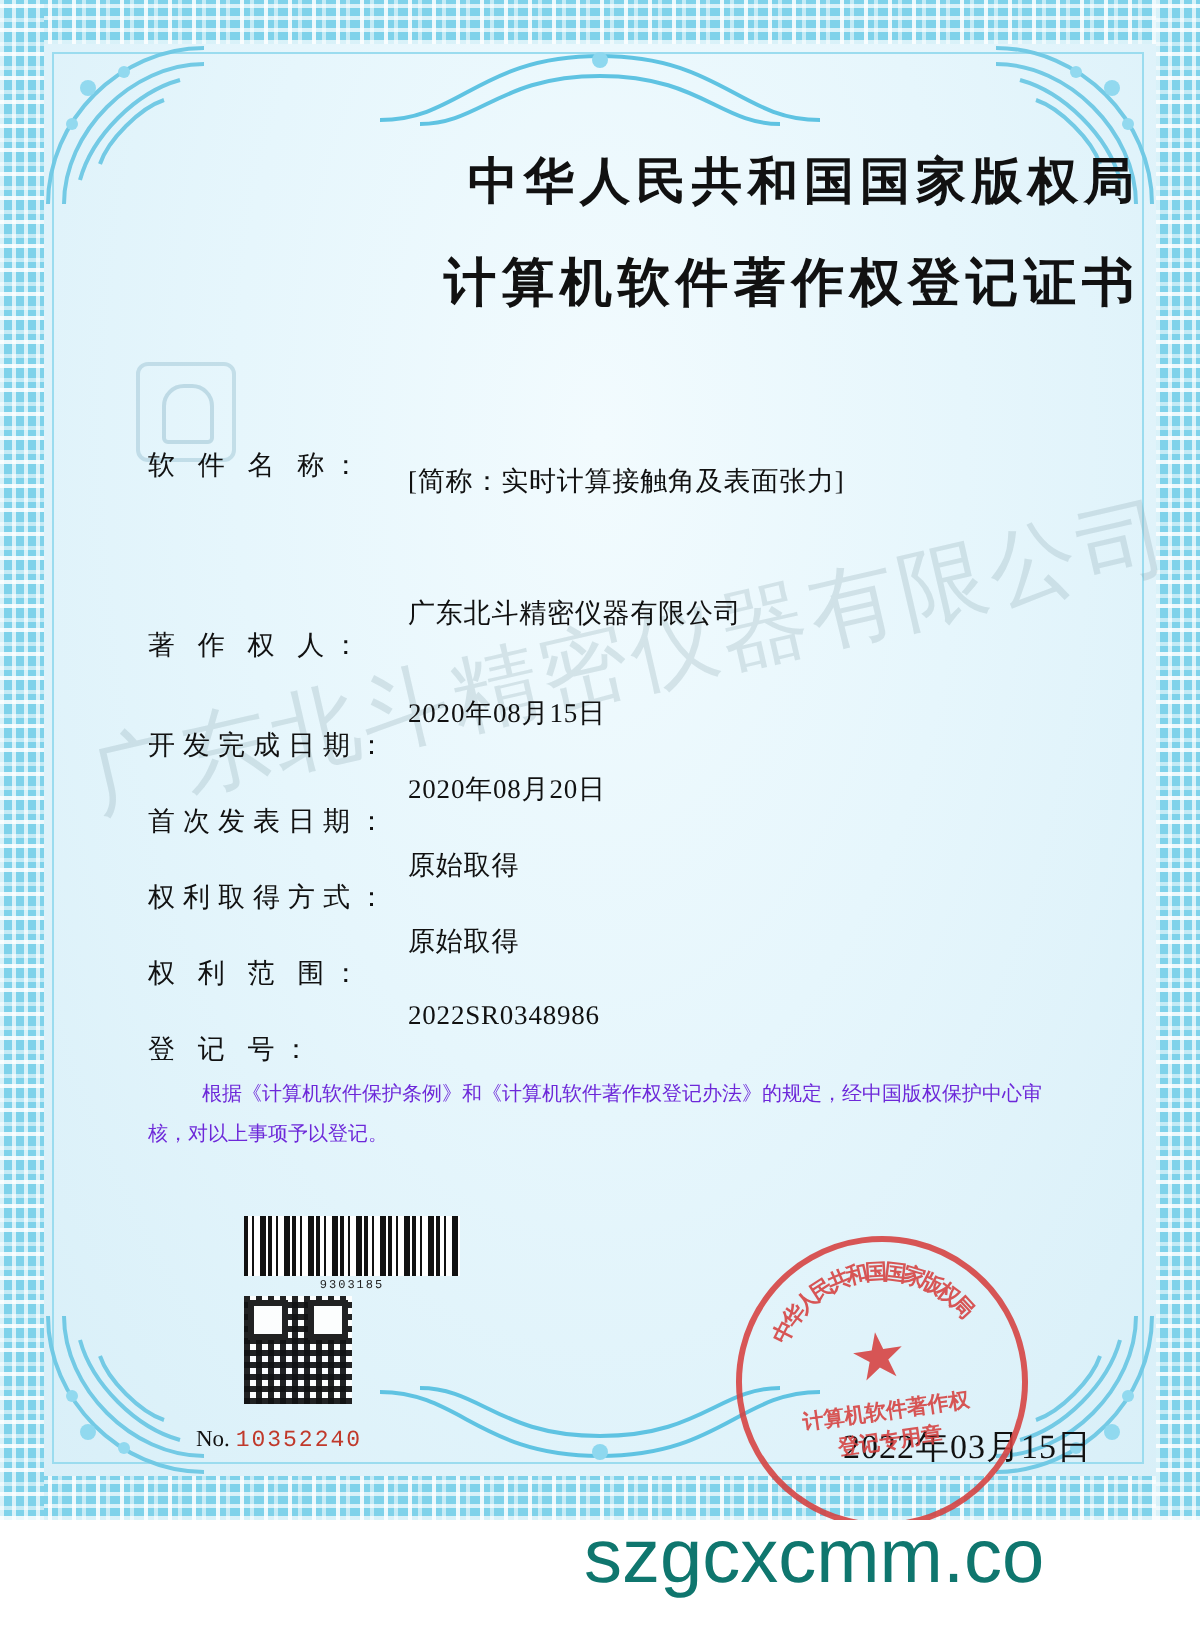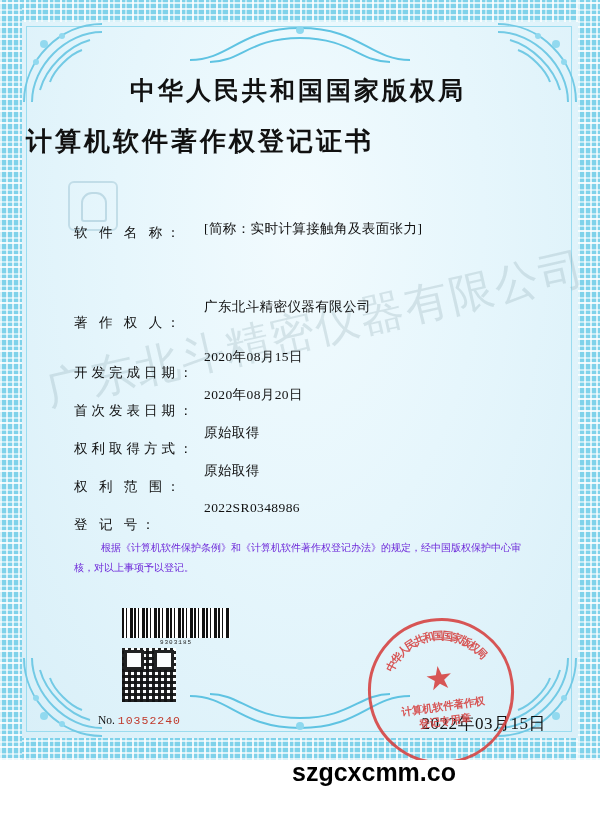--- a/index.html
+++ b/index.html
@@ -122,31 +122,31 @@
   .content {
     position: absolute;
     left: 26px; top: 26px;
     width: 544px; height: 704px;
   }
 
   .org-title {
     position: absolute;
     left: 0; top: 48px;
     width: 544px;
-    text-align: center;
+    text-align: right;
     font-size: 25px;
     font-weight: bold;
     letter-spacing: 3px;
     color: #111;
   }
   .doc-title {
     position: absolute;
     left: 0; top: 98px;
     width: 544px;
-    text-align: left;
+    text-align: right;
     font-size: 26px;
     font-weight: bold;
     letter-spacing: 3px;
     color: #111;
   }
 
   .cert-no {
     position: absolute;
     right: 24px; top: 146px;
     font-size: 11.5px;
@@ -187,21 +187,21 @@
   }
   .field .value {
     position: absolute;
     left: 130px; top: 0;
     width: 392px;
     letter-spacing: 0.4px;
   }
   .field .value .line2,
   .field .value .line3 {
     display: block;
-    margin-top: 12px;
+    margin-top: 24px;
   }
 
   .f-soft   { left: 48px; top: 182px; }
   .f-owner  { left: 48px; top: 272px; }
   .f-devdate{ left: 48px; top: 322px; }
   .f-pubdate{ left: 48px; top: 360px; }
   .f-acquire{ left: 48px; top: 398px; }
   .f-scope  { left: 48px; top: 436px; }
   .f-regno  { left: 48px; top: 474px; }
 
@@ -320,23 +320,23 @@
     font-weight: bold;
     line-height: 1.45;
     color: #d6403f;
   }
 
   
   #site-url {
     position: absolute;
     left: 292px; top: 758px;
     font-family: "Liberation Sans", sans-serif;
-    font-size: 25px;
-    font-weight: bold;
-    color: #000000;
+    font-size: 38px;
+    font-weight: normal;
+    color: #0f766e;
     letter-spacing: 0px;
     white-space: nowrap;
   }
 </style>
 </head>
 <body>
 
 <div id="certificate">
 
   <div class="paper"></div>

